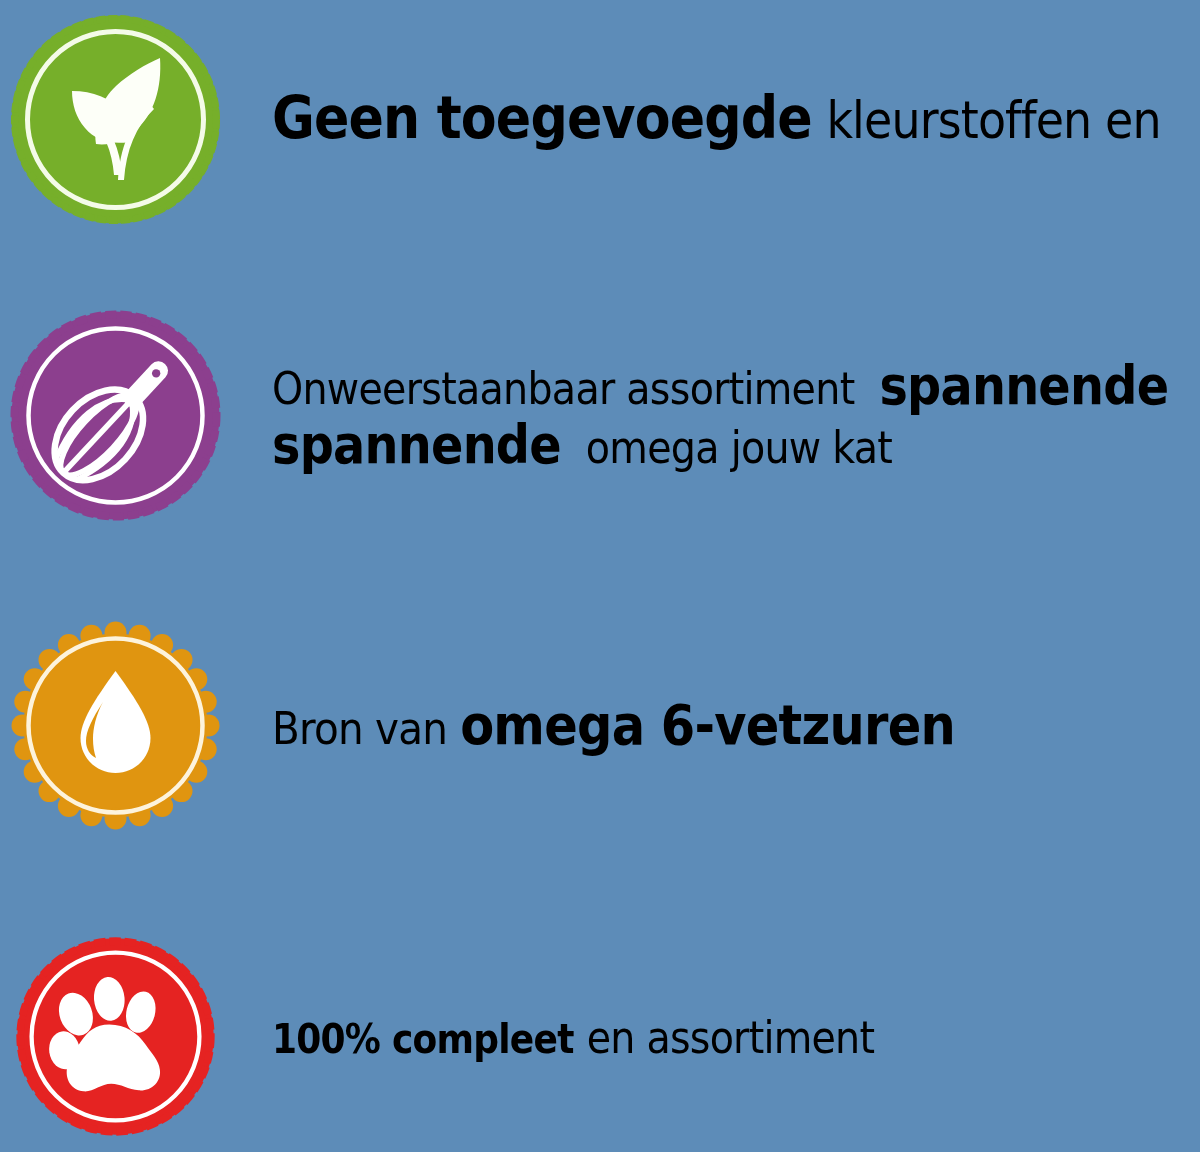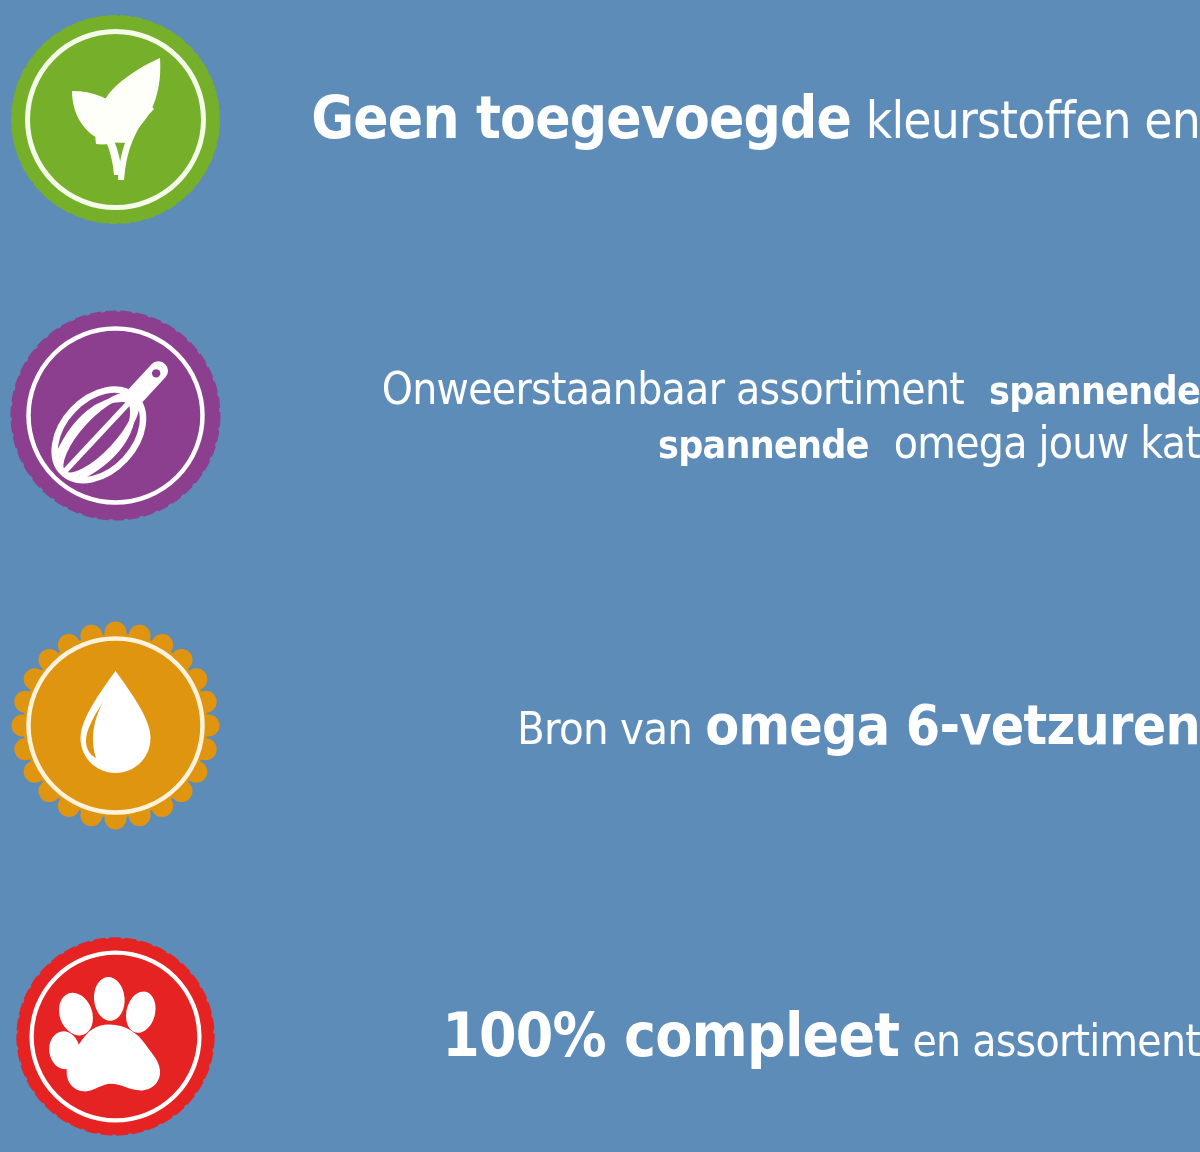--- a/index.html
+++ b/index.html
@@ -38,28 +38,27 @@
     align-items: center;
     justify-content: center;
   }
 
   .badge-svg {
     display: block;
   }
 
   .feature-text {
     flex: 1 1 auto;
-    color: #ffffff;
+    color: #000000;
     font-family: "DejaVu Sans", sans-serif;
     line-height: 1.06;
     letter-spacing: -0.015em;
     white-space: nowrap;
     padding-left: 42px;
     padding-right: 0;
-    text-align: right;
   }
 
   .feature-text .ln {
     display: block;
   }
 
   .t-bold {
     font-weight: 700;
     font-stretch: condensed;
   }
@@ -83,38 +82,38 @@
   
   #row-irresistible {
     top: 300px;
     height: 230px;
   }
   #row-irresistible .feature-text {
     font-size: 48px;
     line-height: 1.12;
   }
   #row-irresistible .t-reg  { font-size: 44px; }
-  #row-irresistible .t-bold { font-size: 39px; }
+  #row-irresistible .t-bold { font-size: 53px; }
 
   
   #row-omega {
     top: 610px;
     height: 230px;
   }
   #row-omega .feature-text { font-size: 50px; }
   #row-omega .t-reg  { font-size: 45px; }
   #row-omega .t-bold { font-size: 55px; }
 
   
   #row-complete {
     top: 925px;
     height: 222px;
   }
   #row-complete .feature-text { font-size: 50px; }
-  #row-complete .t-bold { font-size: 60px; }
+  #row-complete .t-bold { font-size: 40px; }
   #row-complete .t-reg  { font-size: 44px; }
 
   .sp { display: inline-block; width: 0.26em; }
 </style>
 </head>
 <body>
 
 <div id="feature-banner">
 
   <div class="feature-row" id="row-no-additives">

